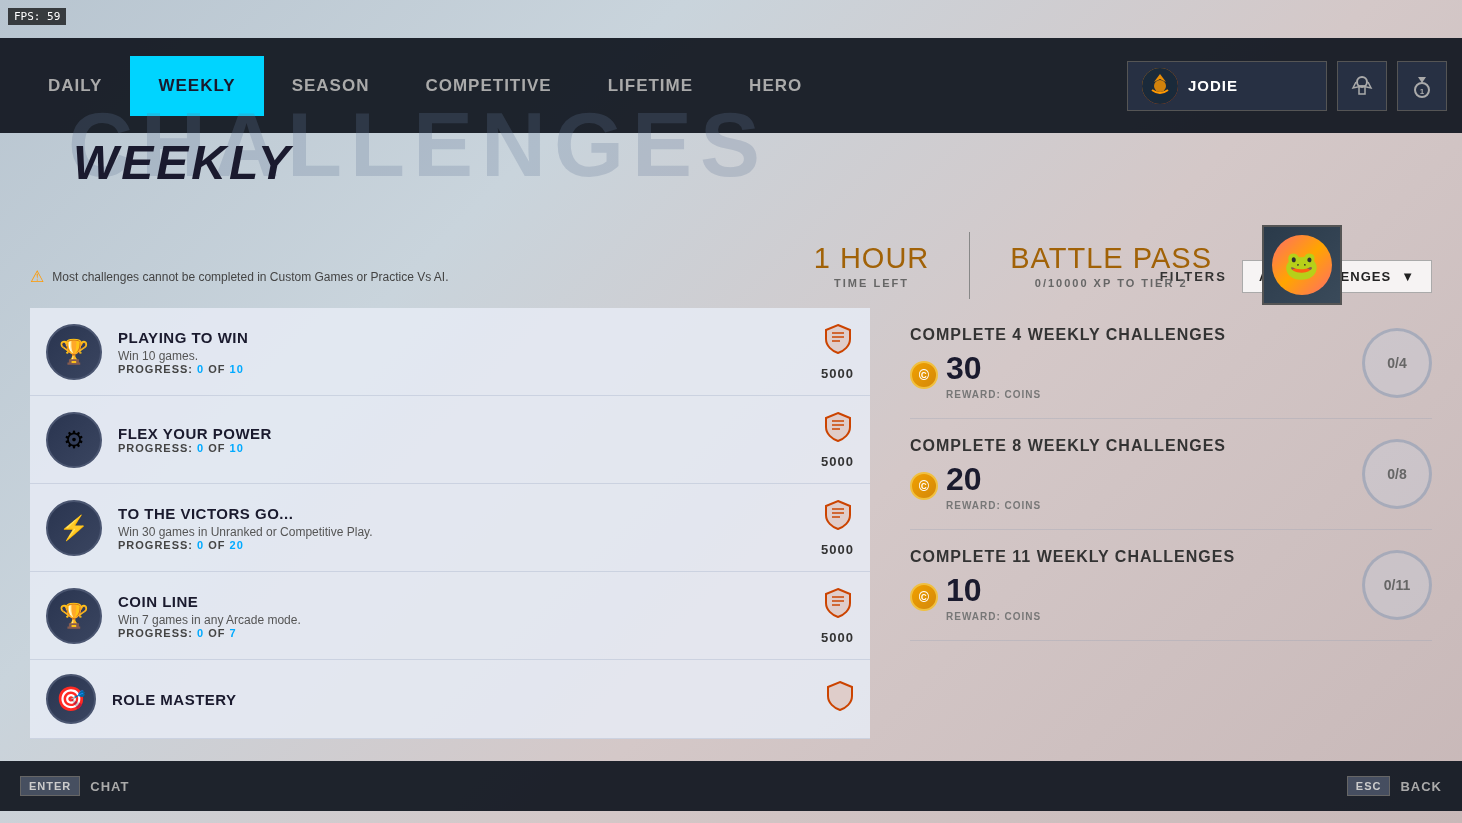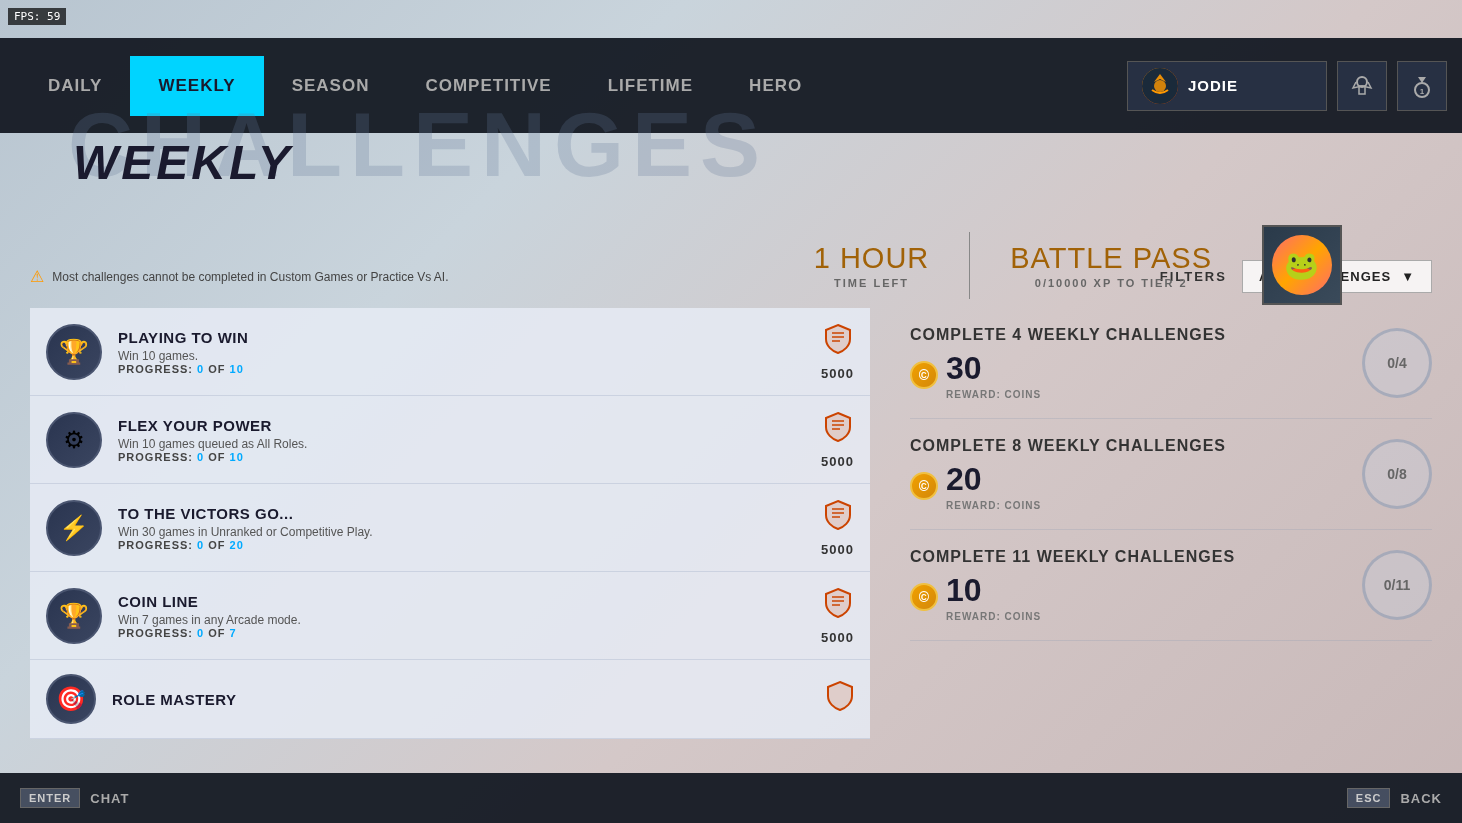--- a/index.html
+++ b/index.html
@@ -401,21 +401,21 @@
       font-size: 14px;
       font-weight: 900;
       color: #666;
       background: rgba(200,210,225,0.3);
       flex-shrink: 0;
     }
 
     
     .bottom-bar {
       position: absolute;
-      bottom: 0;
+      bottom: 12px;
       left: 0;
       right: 0;
       height: 50px;
       background: rgba(20, 25, 35, 0.95);
       display: flex;
       align-items: center;
       justify-content: space-between;
       padding: 0 20px;
     }
     .bottom-btn {
@@ -544,21 +544,20 @@
             </svg>
           </div>
           <div class="xp-value">5000</div>
         </div>
       </div>
 
       <div class="challenge-item">
         <div class="challenge-icon">⚙</div>
         <div class="challenge-info">
           <div class="challenge-title">FLEX YOUR POWER</div>
-          <div class="challenge-desc">Win 10 games queued as All Roles.</div>
           <div class="challenge-progress">
             <span>PROGRESS:</span>
             <span class="progress-current">0</span>
             <span> OF </span>
             <span class="progress-target">10</span>
           </div>
         </div>
         <div class="challenge-xp">
           <div class="xp-icon">
             <svg width="28" height="32" viewBox="0 0 28 32" fill="none">

